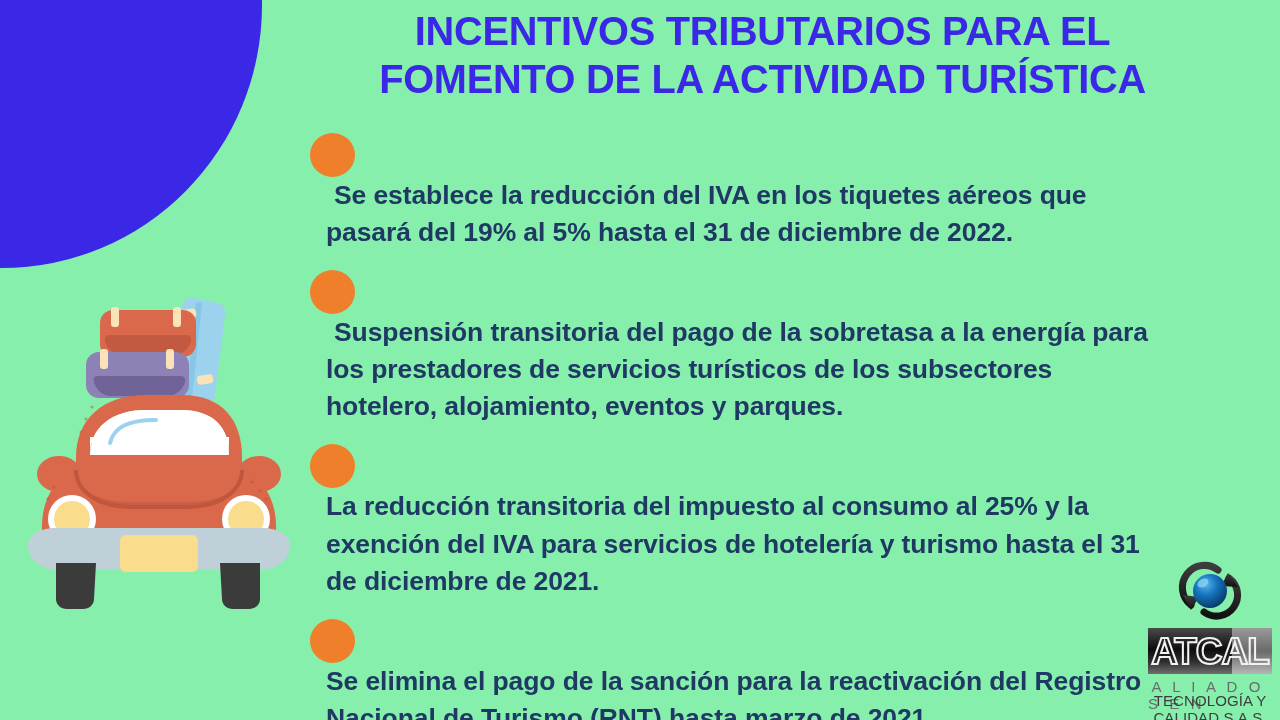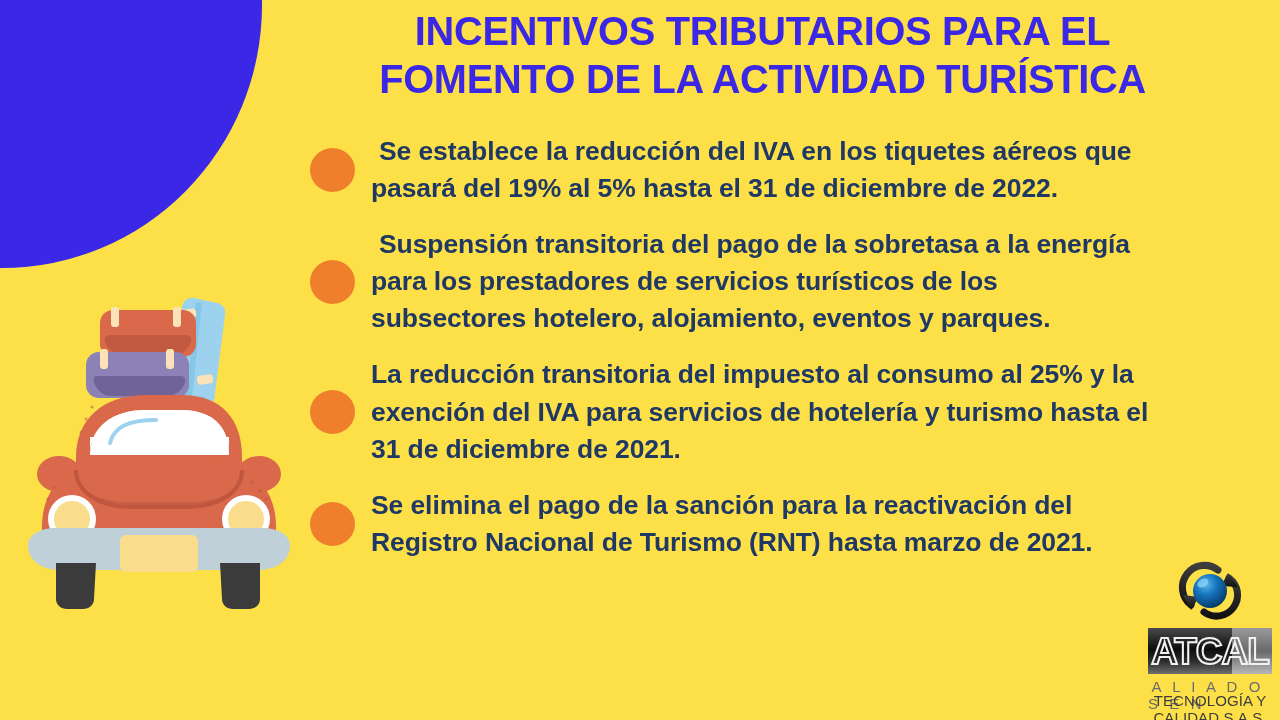--- a/index.html
+++ b/index.html
@@ -8,21 +8,21 @@
     padding: 0;
     background: #ffffff;
   }
   body {
     font-family: "Liberation Sans", sans-serif;
   }
   #slide {
     position: relative;
     width: 1280px;
     height: 720px;
-    background: #fde047;
+    background: #86efac;
     overflow: hidden;
   }
   .blue-blob-wrap {
     position: absolute;
     left: 0;
     top: 0;
     width: 262px;
     height: 268px;
     overflow: hidden;
   }
@@ -56,22 +56,23 @@
   
   .bullets {
     position: absolute;
     left: 310px;
     top: 133px;
     width: 850px;
   }
   .bullet-row {
     position: relative;
     display: flex;
-    align-items: center;
+    align-items: flex-start;
     margin-bottom: 19px;
+    flex-direction: column;
   }
   .bullet-dot {
     flex: 0 0 auto;
     width: 45px;
     height: 44px;
     border-radius: 50%;
     background: #ef7f2b;
   }
   .bullet-text {
     margin-left: 16px;

